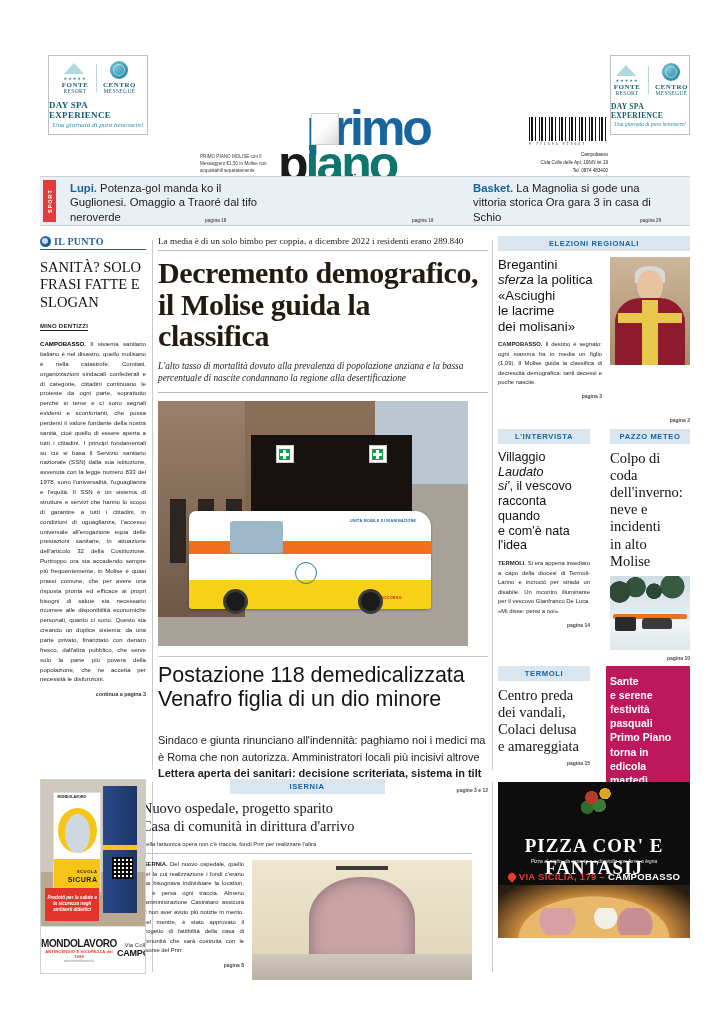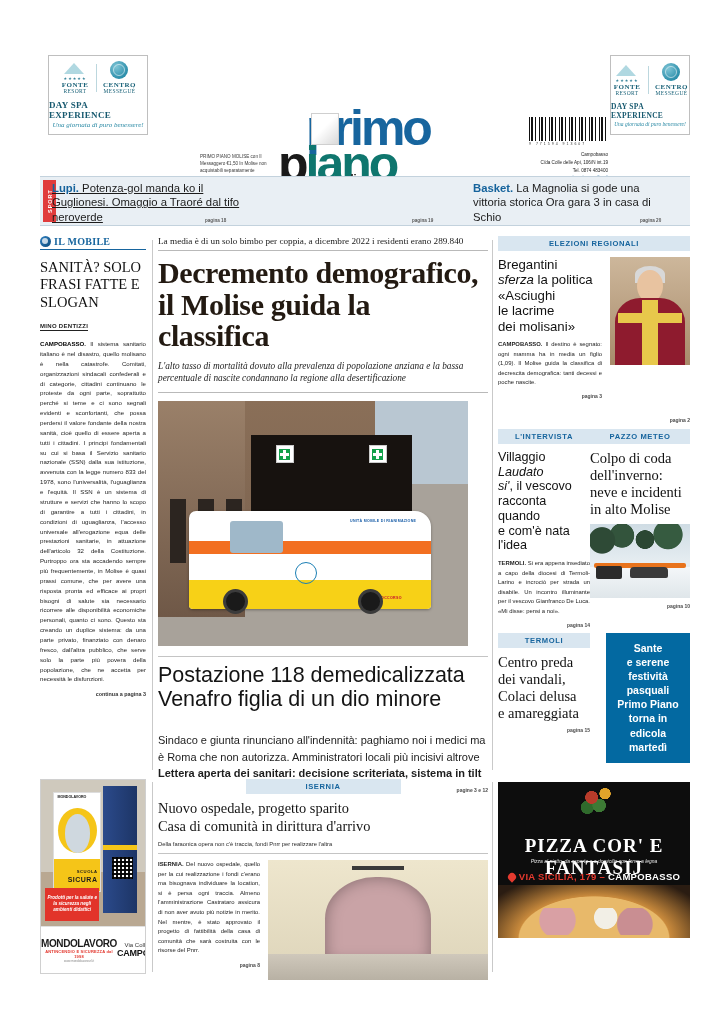--- a/index.html
+++ b/index.html
@@ -120,21 +120,21 @@
   .arch .open{position:absolute;left:26%;top:14%;width:48%;height:72%;background:#c9a3a6;border-radius:48% 48% 0 0;box-shadow:inset 0 0 16px rgba(0,0,0,.35);}
   .arch .floor{position:absolute;left:0;bottom:0;width:100%;height:22%;background:linear-gradient(#cfc8bb,#b8b1a4);}
   .arch .lamp{position:absolute;left:38%;top:5%;width:24%;height:4px;background:#3a3a3a;}
 
   .boxlabel{background:#d9e6f0;color:#17659e;text-align:center;font-size:7.6px;font-weight:bold;letter-spacing:.6px;padding:3px 0;}
   .rhead-sans{font-size:13.2px;line-height:1.17;color:#111;margin-top:6px;font-weight:normal;}
   .rhead-serif{font-family:"Liberation Serif",serif;font-size:14.5px;line-height:1.18;color:#111;margin-top:6px;}
   .rbody{font-size:5.9px;line-height:1.62;text-align:justify;color:#1d1d1d;margin-top:6px;}
   .pag{font-size:5px;font-weight:bold;color:#4a4a4a;text-align:right;margin-top:5px;}
 
-  .bluepromo{background:#0369a1;color:#fff;text-align:center;font-size:10.5px;font-weight:bold;line-height:1.35;padding:8px 4px 9px;box-sizing:border-box;margin-left:8px;}
+  .bluepromo{background:#be185d;color:#fff;font-size:10.5px;font-weight:bold;line-height:1.35;padding:8px 4px 9px;box-sizing:border-box;margin-left:8px;}
 
   .c118-head{font-size:21.5px;line-height:1.12;color:#141414;}
   .c118-sub{font-size:11px;line-height:1.5;color:#1d1d1d;margin-top:21px;}
 
   
   .ad-mondo{position:absolute;left:0;top:779px;width:106px;height:195px;border:1px solid #d0d0d0;box-sizing:border-box;background:#fff;overflow:hidden;}
   .mondo-photo{position:absolute;left:0;top:0;width:100%;height:148px;background:linear-gradient(#cfc9bd 0 62%,#b9a892 62% 100%);}
   .mondo-poster{position:absolute;left:12%;top:8%;width:44%;height:66%;background:#fff;border:1px solid #ddd;}
   .mondo-circle{position:absolute;left:8%;top:16%;width:84%;height:46%;border-radius:50%;background:#f5c518;}
   .mondo-kid{position:absolute;left:22%;top:22%;width:56%;height:40%;border-radius:50%;background:#cfd8df;}
@@ -172,21 +172,21 @@
   .pizza-pin{display:inline-block;width:8px;height:8px;border-radius:50% 50% 50% 0;transform:rotate(-45deg);background:#e43a2f;margin-right:3px;vertical-align:-1px;}
   .pizza-phone{display:inline-block;color:#e43a2f;font-size:10px;margin-right:3px;}
   .pizza-bottom{position:absolute;left:0;bottom:0;width:100%;height:34%;
      background:radial-gradient(ellipse at 50% 100%,#e8b96a 0 55%,#c98a3c 56%,#2a1c12 90%);}
   .pizza-ing{position:absolute;bottom:6%;left:12%;width:76%;height:50%;
      background:radial-gradient(circle at 25% 45%,#d9a0a4 0 16%,transparent 17%),
                 radial-gradient(circle at 58% 35%,#f2efe6 0 13%,transparent 14%),
                 radial-gradient(circle at 78% 60%,#c98e92 0 15%,transparent 16%);}
   .pizza-cards{position:absolute;right:18%;top:70%;width:22px;height:9px;background:linear-gradient(90deg,#1a3a8f 50%,#d32f2f 50%);border-radius:2px;}
 
-  .isernia-block{position:absolute;left:118px;top:779px;width:330px;}
+  .isernia-block{position:absolute;left:102px;top:779px;width:330px;}
   .is-head{font-family:"Liberation Serif",serif;font-size:14.4px;line-height:1.22;color:#151515;margin-top:6px;}
   .is-sub{font-size:5.8px;color:#2a2a2a;margin-top:6px;border-bottom:1px solid #c4c4c4;padding-bottom:6px;}
   .is-cols{display:flex;gap:8px;margin-top:6px;}
   .is-txt{width:102px;font-size:5.9px;line-height:1.62;text-align:justify;color:#1d1d1d;}
   .is-photo{flex:1;height:120px;}
 
   .hr-thin{border-top:1px solid #c4c4c4;}
 </style>
 </head>
 <body>
@@ -264,42 +264,42 @@
 
     <div class="anno">
       <div>Anno XXIV N° 98 - € 1,50</div>
       <div>Domenica 9 aprile 2023</div>
     </div>
   </div>
 
   <div class="sportbar">
     <div class="sport-tab">SPORT</div>
 
-    <div class="sport-item" style="left:12px;width:190px;text-decoration:underline;">
+    <div class="sport-item" style="left:30px;width:190px;">
       <b>Lupi.</b><span> Potenza-gol manda ko il Guglionesi. Omaggio a Traoré dal tifo neroverde</span>
     </div>
     <div class="sport-pag" style="left:165px;top:41px;">pagina 18</div>
 
     <div class="sport-pag" style="left:372px;top:41px;">pagina 19</div>
 
     <div class="sport-item" style="left:433px;width:200px;">
       <b>Basket.</b><span> La Magnolia si gode una vittoria storica Ora gara 3 in casa di Schio</span>
     </div>
     <div class="sport-pag" style="left:600px;top:41px;">pagina 20</div>
   </div>
 
   <div class="rule-v" style="left:112px;top:240px;height:530px;"></div>
   <div class="rule-v" style="left:452px;top:240px;height:530px;"></div>
   <div class="rule-v" style="left:112px;top:782px;height:190px;"></div>
   <div class="rule-v" style="left:452px;top:782px;height:190px;"></div>
 
   <div class="colL">
     <div class="punto-hd">
       <span class="punto-ic"></span>
-      <span class="punto-tx">IL MOBILE</span>
+      <span class="punto-tx">IL PUNTO</span>
     </div>
     <div class="punto-title">SANITÀ? SOLO FRASI FATTE E SLOGAN</div>
     <div><span class="byline">MINO DENTIZZI</span></div>
     <div class="bodytxt"><b>CAMPOBASSO.</b><span> Il sistema sanitario italiano è nel disastro, quello molisano è nella catastrofe. Comitati, organizzazioni sindacali confederali e di categorie, cittadini continuano le proteste da ogni parte, soprattutto perché si teme e ci sono segnali evidenti e sconfortanti, che possa perdersi il valore fondante della nostra sanità, cioè quello di essere aperta a tutti i cittadini. I principi fondamentali su cui si basa il Servizio sanitario nazionale (SSN) dalla sua istituzione, avvenuta con la legge numero 833 del 1978, sono l'universalità, l'uguaglianza e l'equità. Il SSN è un sistema di strutture e servizi che hanno lo scopo di garantire a tutti i cittadini, in condizioni di uguaglianza, l'accesso universale all'erogazione equa delle prestazioni sanitarie, in attuazione dell'articolo 32 della Costituzione. Purtroppo ora sta accadendo sempre più frequentemente, in Molise è quasi prassi comune, che per avere una risposta pronta ed efficace ai propri bisogni di salute sia necessario ricorrere alle disponibilità economiche personali, quanto ci sono. Questo sta creando un duplice sistema: da una parte privato, finanziato con denaro fresco, dall'altra pubblico, che serve solo la parte più povera della popolazione, che ne accetta per necessità le disfunzioni.</span></div>
     <div class="cont">continua a pagina 3</div>
   </div>
 
   <div class="colC">
     <div class="kicker">La media è di un solo bimbo per coppia, a dicembre 2022 i residenti erano 289.840</div>
     <div class="mainhead">
@@ -367,21 +367,21 @@
           <div class="hair"></div>
           <div class="face"></div>
           <div class="robe"></div>
           <div class="band"></div>
           <div class="stole"></div>
         </div>
         <div class="pag" style="margin-top:52px;">pagina 2</div>
       </div>
     </div>
 
-    <div style="display:flex;gap:0;margin-top:6px;justify-content:space-between;">
+    <div style="display:flex;gap:20px;margin-top:6px;justify-content:space-between;">
 
       <div style="width:92px;">
         <div class="boxlabel">L'INTERVISTA</div>
         <div class="rhead-sans" style="font-size:12.6px">
           <div><span>Villaggio </span><i>Laudato</i></div>
           <div><i>si'</i><span>, il vescovo</span></div>
           <div>racconta quando</div>
           <div>e com'è nata l'idea</div>
         </div>
         <div class="rbody"><b>TERMOLI.</b><span> Si era appena insediato a capo della diocesi di Termoli-Larino e incrociò per strada un disabile. Un incontro illuminante per il vescovo Gianfranco De Luca. «Mi disse: pensi a noi».</span></div>

